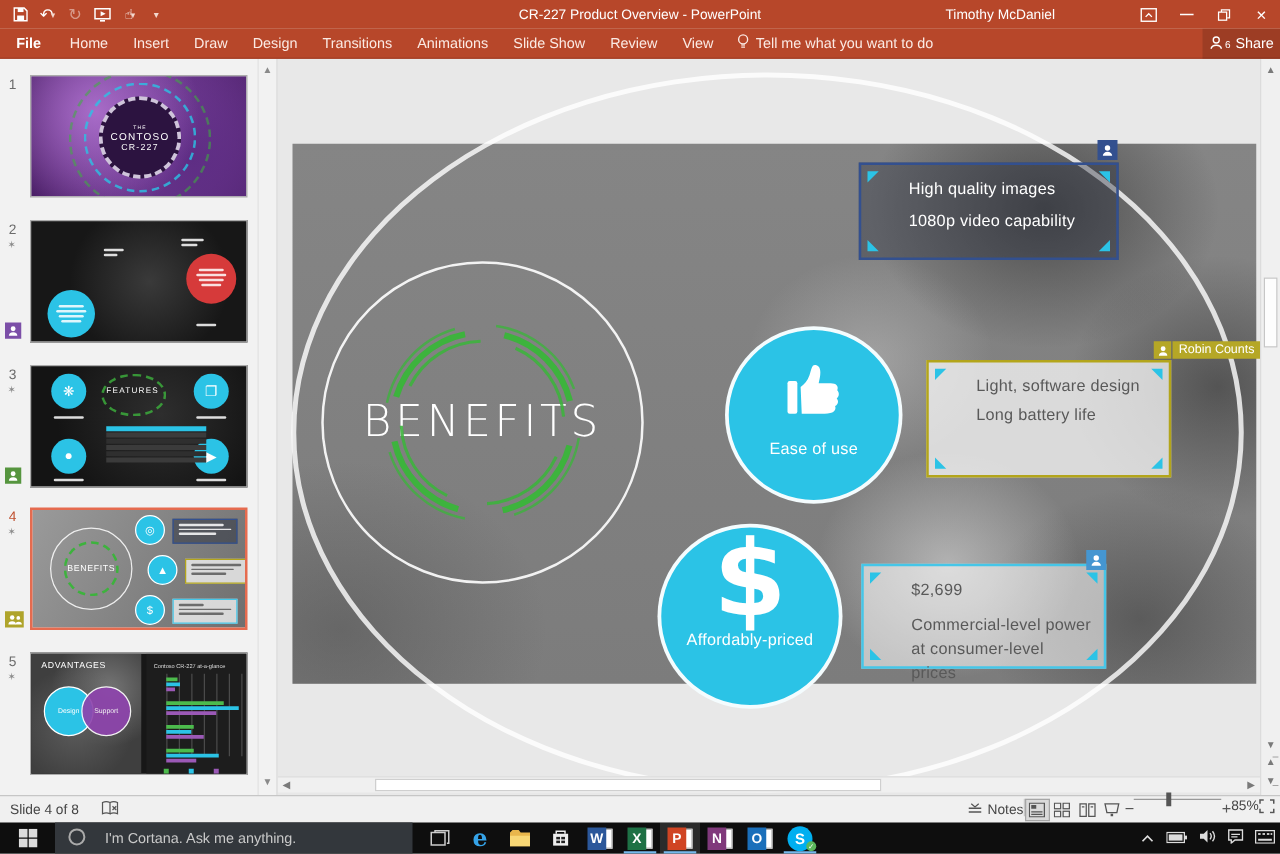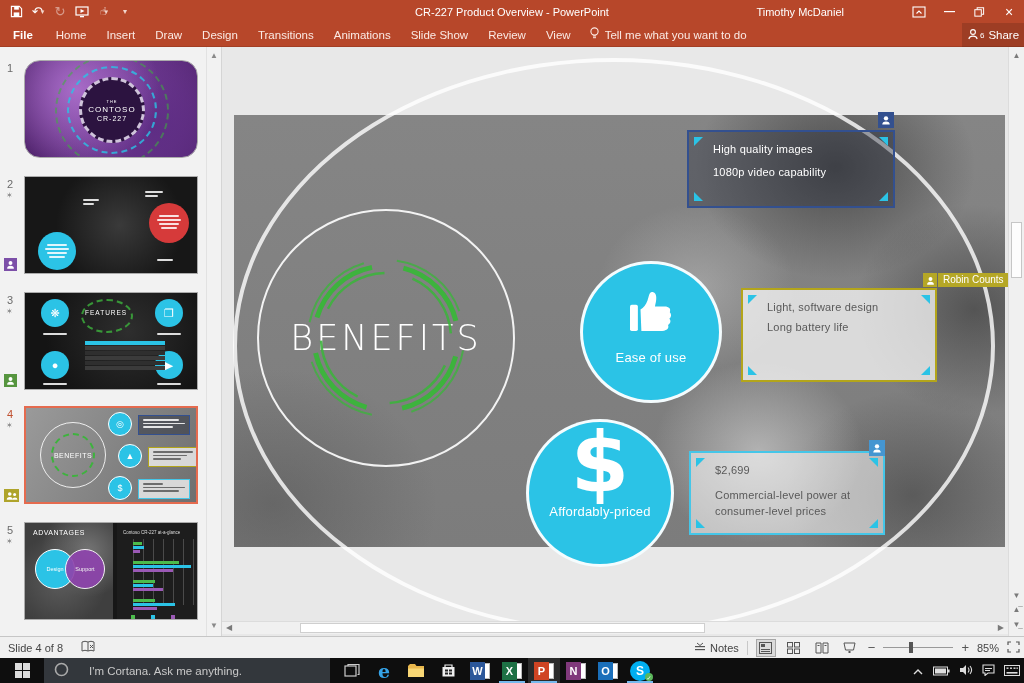--- a/index.html
+++ b/index.html
@@ -31,21 +31,21 @@
   .slide-num { position:absolute; left:7px; width:14px; font-size:11px; color:#6b6b6b; text-align:left; }
   .slide-num.sel { color:#C0502F; }
   .anim-star { position:absolute; left:6px; font-size:8px; color:#8a8a8a; }
   .thumb { position:absolute; left:24px; width:174px; height:98px; background:#111; border:1px solid #ABABAB; overflow:hidden; }
   .thumb.sel { border:2px solid #E56B4F; }
   .gutter-badge { position:absolute; left:4px; width:13px; height:13px; display:flex; align-items:center; justify-content:center; }
   .panel-scroll { position:absolute; right:0; top:0; width:15px; height:589px; background:#F2F2F2; border-left:1px solid #E2E2E2; }
   .scroll-arrow { color:#8a8a8a; font-size:8px; text-align:center; }
 
   
-  .t1 { background:radial-gradient(circle at 30% 30%, #a86cc8, transparent 60%), radial-gradient(circle at 75% 70%, #5E2D84, transparent 70%), radial-gradient(circle at 55% 45%, #8B4FB0, #4a1f66);border-radius:16px; }
+  .t1 { background:radial-gradient(circle at 30% 30%, #a86cc8, transparent 60%), radial-gradient(circle at 75% 70%, #5E2D84, transparent 70%), radial-gradient(circle at 55% 45%, #8B4FB0, #4a1f66); }
   .t1-ring { position:absolute; left:54px; top:16px; width:66px; height:66px; border-radius:50%; background:#2c1340; border:3px dashed #cfc4da; display:flex; flex-direction:column; align-items:center; justify-content:center; color:#fff; }
   .t1-cyanring { position:absolute; left:42px; top:5px; width:90px; height:88px; border-radius:50%; border:2px dashed #2BC3E6; opacity:.8; }
   .t1-greenring { position:absolute; left:30px; top:-6px; width:114px; height:112px; border-radius:50%; border:2px dashed #3DB33D; opacity:.55; }
   
   .t2 { background:radial-gradient(circle at 55% 50%, #3a3a3a, transparent 60%), #171717; }
   .t2-cyan { position:absolute; left:13px; top:55px; width:38px; height:38px; border-radius:50%; background:#2BC3E6; }
   .t2-red { position:absolute; left:124px; top:26px; width:40px; height:40px; border-radius:50%; background:#D63A3A; }
   .microtext { background:rgba(255,255,255,0.85); height:2px; border-radius:1px; }
   
   .t3 { background:radial-gradient(circle at 60% 40%, #2e2e2e, transparent 70%), #141414; }
@@ -84,21 +84,21 @@
       radial-gradient(ellipse 140px 120px at 60% 40%, rgba(220,220,220,.35), transparent 70%),
       radial-gradient(ellipse 220px 180px at 5% 90%, rgba(70,70,70,.4), transparent 75%),
       linear-gradient(180deg,#858585,#7c7c7c); }
   .bigring { position:absolute; left:11px; top:11px; width:762px; height:576px; border-radius:50%; border:4px solid rgba(255,255,255,.8); }
   .ben-circle { position:absolute; left:35px; top:162px; width:258px; height:258px; border-radius:50%; border:2px solid rgba(255,255,255,.9); display:flex; align-items:center; justify-content:center; }
   .ben-title { color:#fff; font-size:35px; font-weight:200; letter-spacing:3px; font-family:"DejaVu Sans","Liberation Sans",sans-serif; }
   .cyan-circle { position:absolute; border-radius:50%; background:#2BC3E6; border:3px solid rgba(255,255,255,.95); color:#fff; display:flex; flex-direction:column; align-items:center; }
   .cyan-label { font-size:13px; line-height:1.25; text-align:center; letter-spacing:.2px; }
   .dollar { font-size:84px; font-weight:bold; line-height:.95; margin-top:2px; font-family:"DejaVu Sans",sans-serif; }
   .notesbox { position:absolute; padding:10px 10px 8px 24px; }
-  .nb-line { font-size:11px; letter-spacing:.2px; line-height:1.45; margin-bottom:7px; }
+  .nb-line { font-size:13px; letter-spacing:.2px; line-height:1.45; margin-bottom:7px;margin-left:14px; }
   .tb1 { left:465px; top:83px; width:208px; height:78px; border:2px solid #33508F; background:rgba(42,48,62,.40); color:#fff; }
   .tb2 { left:519px; top:241px; width:196px; height:94px; border:2px solid #B3A51B; background:rgba(250,250,250,.74); color:#595959; }
   .tb3 { left:467px; top:404px; width:196px; height:84px; border:2px solid #45C6E8; background:rgba(255,255,255,.55); color:#595959; }
   .flag { position:absolute; width:0; height:0; }
   .flag-tl { left:5px; top:5px; border-top:9px solid #2BC3E6; border-right:9px solid transparent; }
   .flag-tr { right:5px; top:5px; border-top:9px solid #2BC3E6; border-left:9px solid transparent; }
   .flag-bl { left:5px; bottom:5px; border-bottom:9px solid #2BC3E6; border-right:9px solid transparent; }
   .flag-br { right:5px; bottom:5px; border-bottom:9px solid #2BC3E6; border-left:9px solid transparent; }
   .coauthor-badge { position:absolute; width:16px; height:16px; display:flex; align-items:center; justify-content:center; }
   .editor-label { position:absolute; height:14px; display:flex; align-items:center; }
@@ -107,30 +107,30 @@
 
   
   .vscroll { position:absolute; right:0; top:0; width:16px; height:589px; background:#F0F0F0; border-left:1px solid #DCDCDC; z-index:30; }
   .vthumb { position:absolute; left:2px; top:175px; width:11px; height:56px; background:#FDFDFD; border:1px solid #C6C6C6; }
   .hscroll { position:absolute; left:0; bottom:2px; width:786px; height:13px; background:#F0F0F0; border-top:1px solid #DCDCDC; z-index:30; }
   .hthumb { position:absolute; left:78px; top:1px; width:405px; height:10px; background:#FFF; border:1px solid #CFCFCF; }
   .sc-arr { color:#7a7a7a; font-size:8px; line-height:12px; text-align:center; }
 
   
   .statusbar { left:0; top:636px; width:1024px; height:22px; background:#F0F0F0; border-top:1px solid #C6C6C6; color:#454545; font-size:11px; display:flex; align-items:center; z-index:40; }
-  .sb-right { position:absolute; right:4px; display:flex; align-items:center; gap:8px; }
+  .sb-right { position:absolute; right:4px; display:flex; gap:0; }
   .viewbtn { width:20px; height:18px; display:flex; align-items:center; justify-content:center; }
   .viewbtn.active { background:#DADADA; border:1px solid #A6A6A6; }
   .zoomtrack { width:70px; height:1px; background:#999; position:relative; }
   .zoomthumb { position:absolute; left:26px; top:-5px; width:4px; height:11px; background:#555; }
 
   
   .taskbar { left:0; top:658px; width:1024px; height:25px; background:#0E0E0E; display:flex; align-items:center; z-index:50; }
   .tb-start { width:44px; height:25px; display:flex; align-items:center; justify-content:center; }
-  .cortana { width:286px; height:25px; background:#33373C; display:flex; align-items:center; gap:20px; padding-left:10px; color:#C9C9C9; font-size:11.5px; }
+  .cortana { width:286px; height:25px; background:#33373C; display:flex; align-items:center; gap:15px; padding-left:10px; color:#C9C9C9; font-size:11.5px; }
   .tb-app { width:32px; height:25px; display:flex; align-items:center; justify-content:center; position:relative; }
   .tb-app.active { background:rgba(255,255,255,.12); }
   .tb-underline { position:absolute; left:3px; right:3px; bottom:0; height:2px; background:#76B9ED; }
   .office-ico { width:20px; height:18px; position:relative; }
   .office-page { position:absolute; right:0; top:1px; width:8px; height:16px; background:#fff; border:1px solid #bbb; }
   .office-front { position:absolute; left:0; top:0; width:15px; height:18px; color:#fff; font-size:11px; font-weight:bold; display:flex; align-items:center; justify-content:center; }
   .tray { position:absolute; right:4px; display:flex; align-items:center; gap:9px; }
 </style>
 </head>
 <body>

